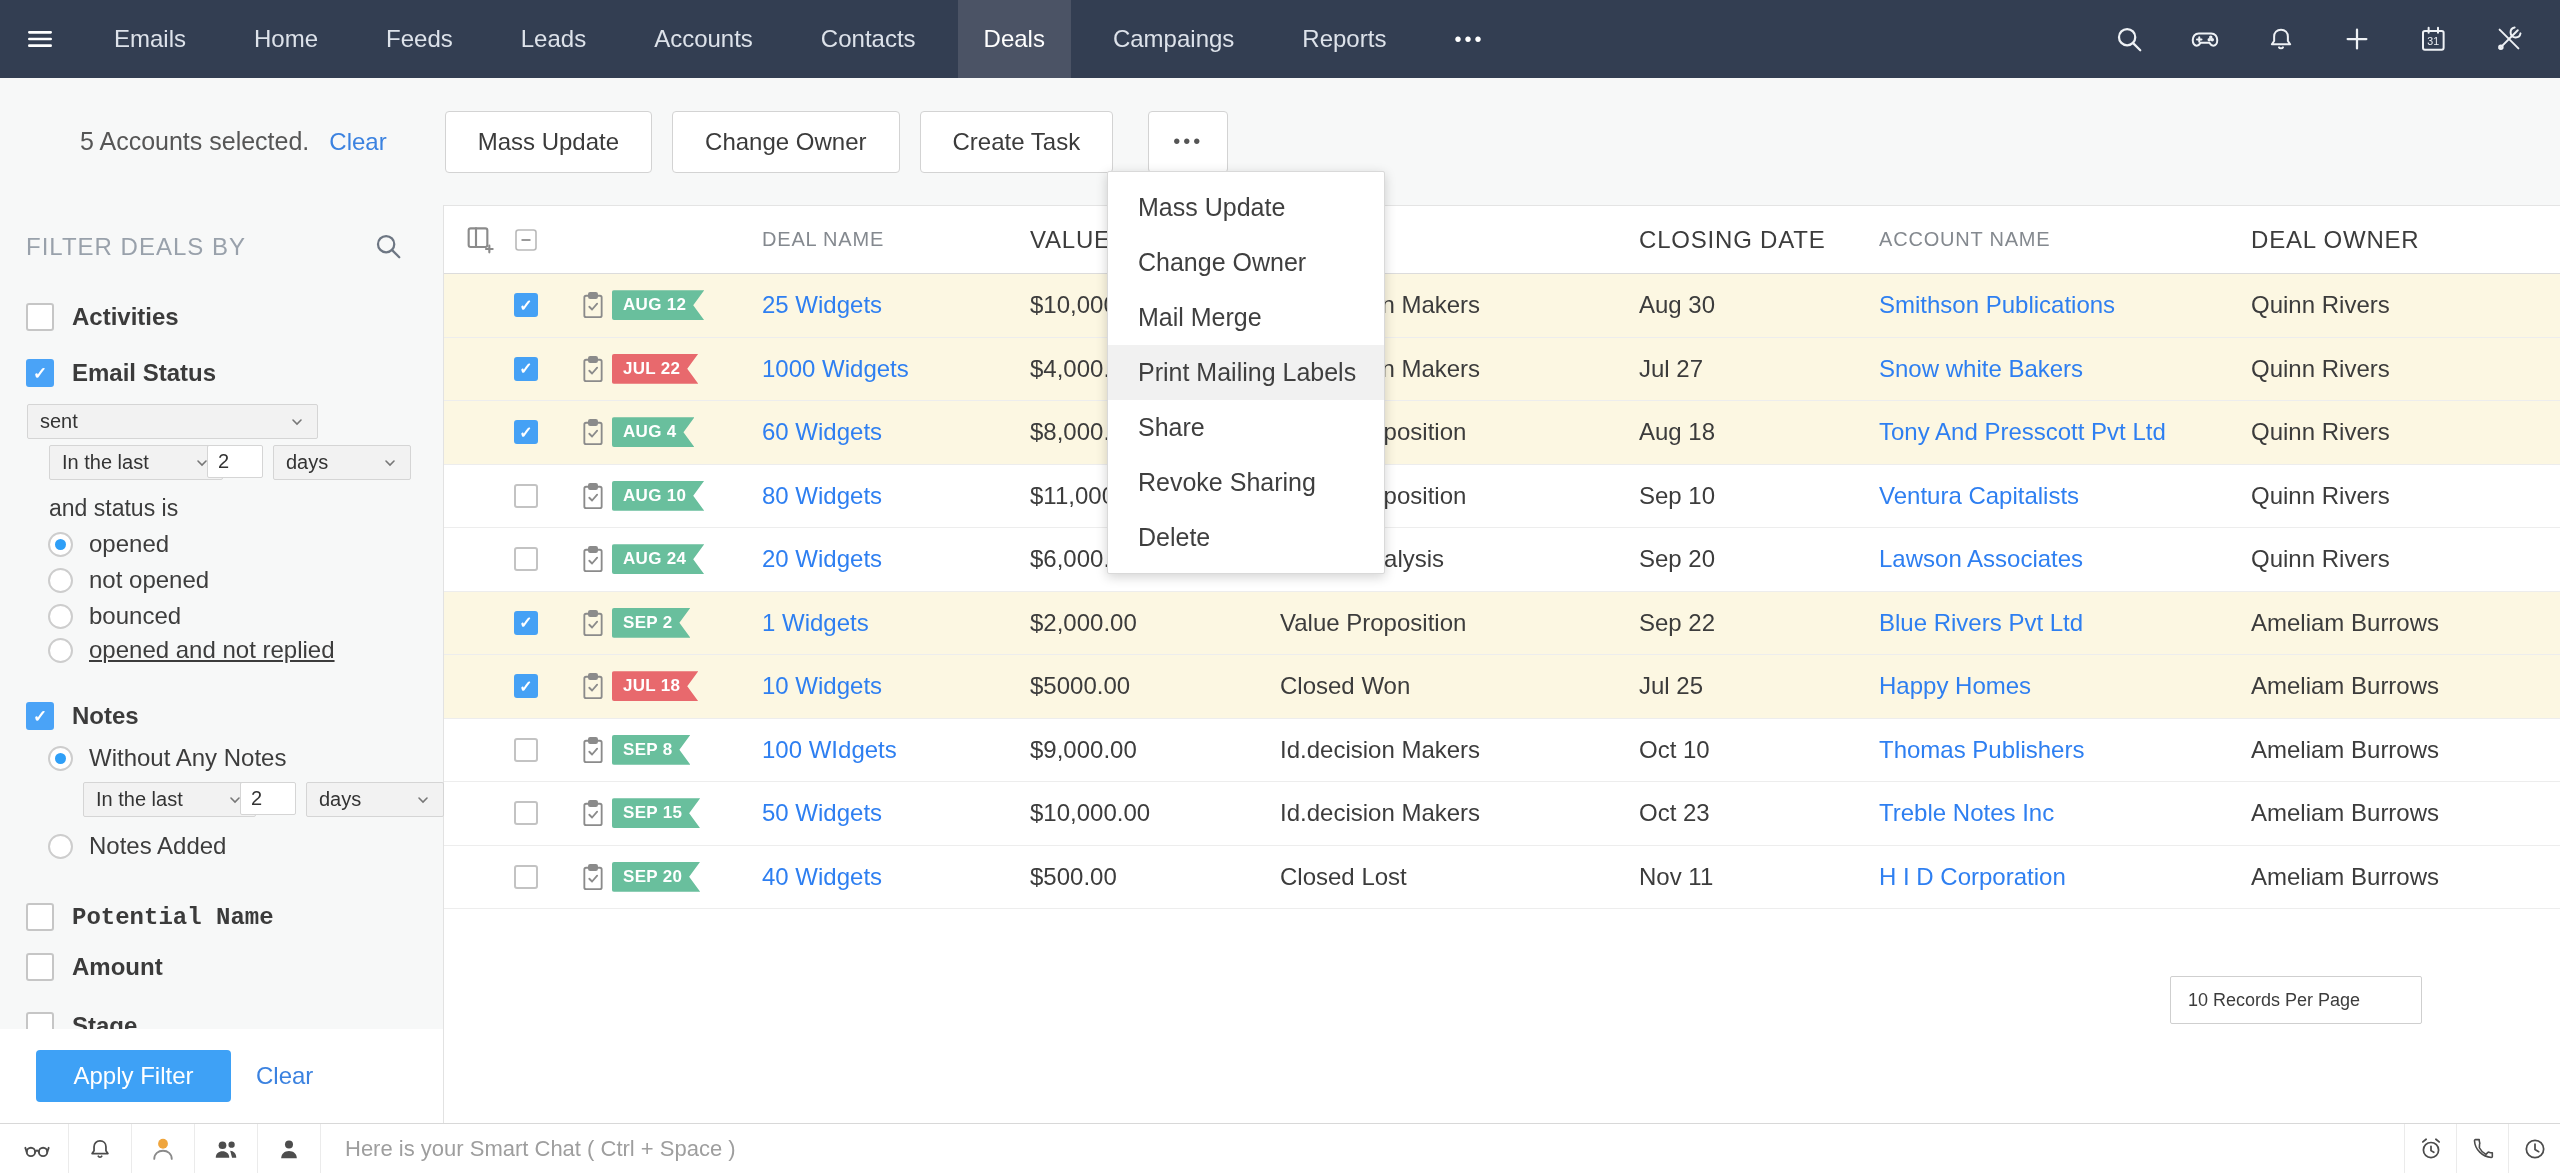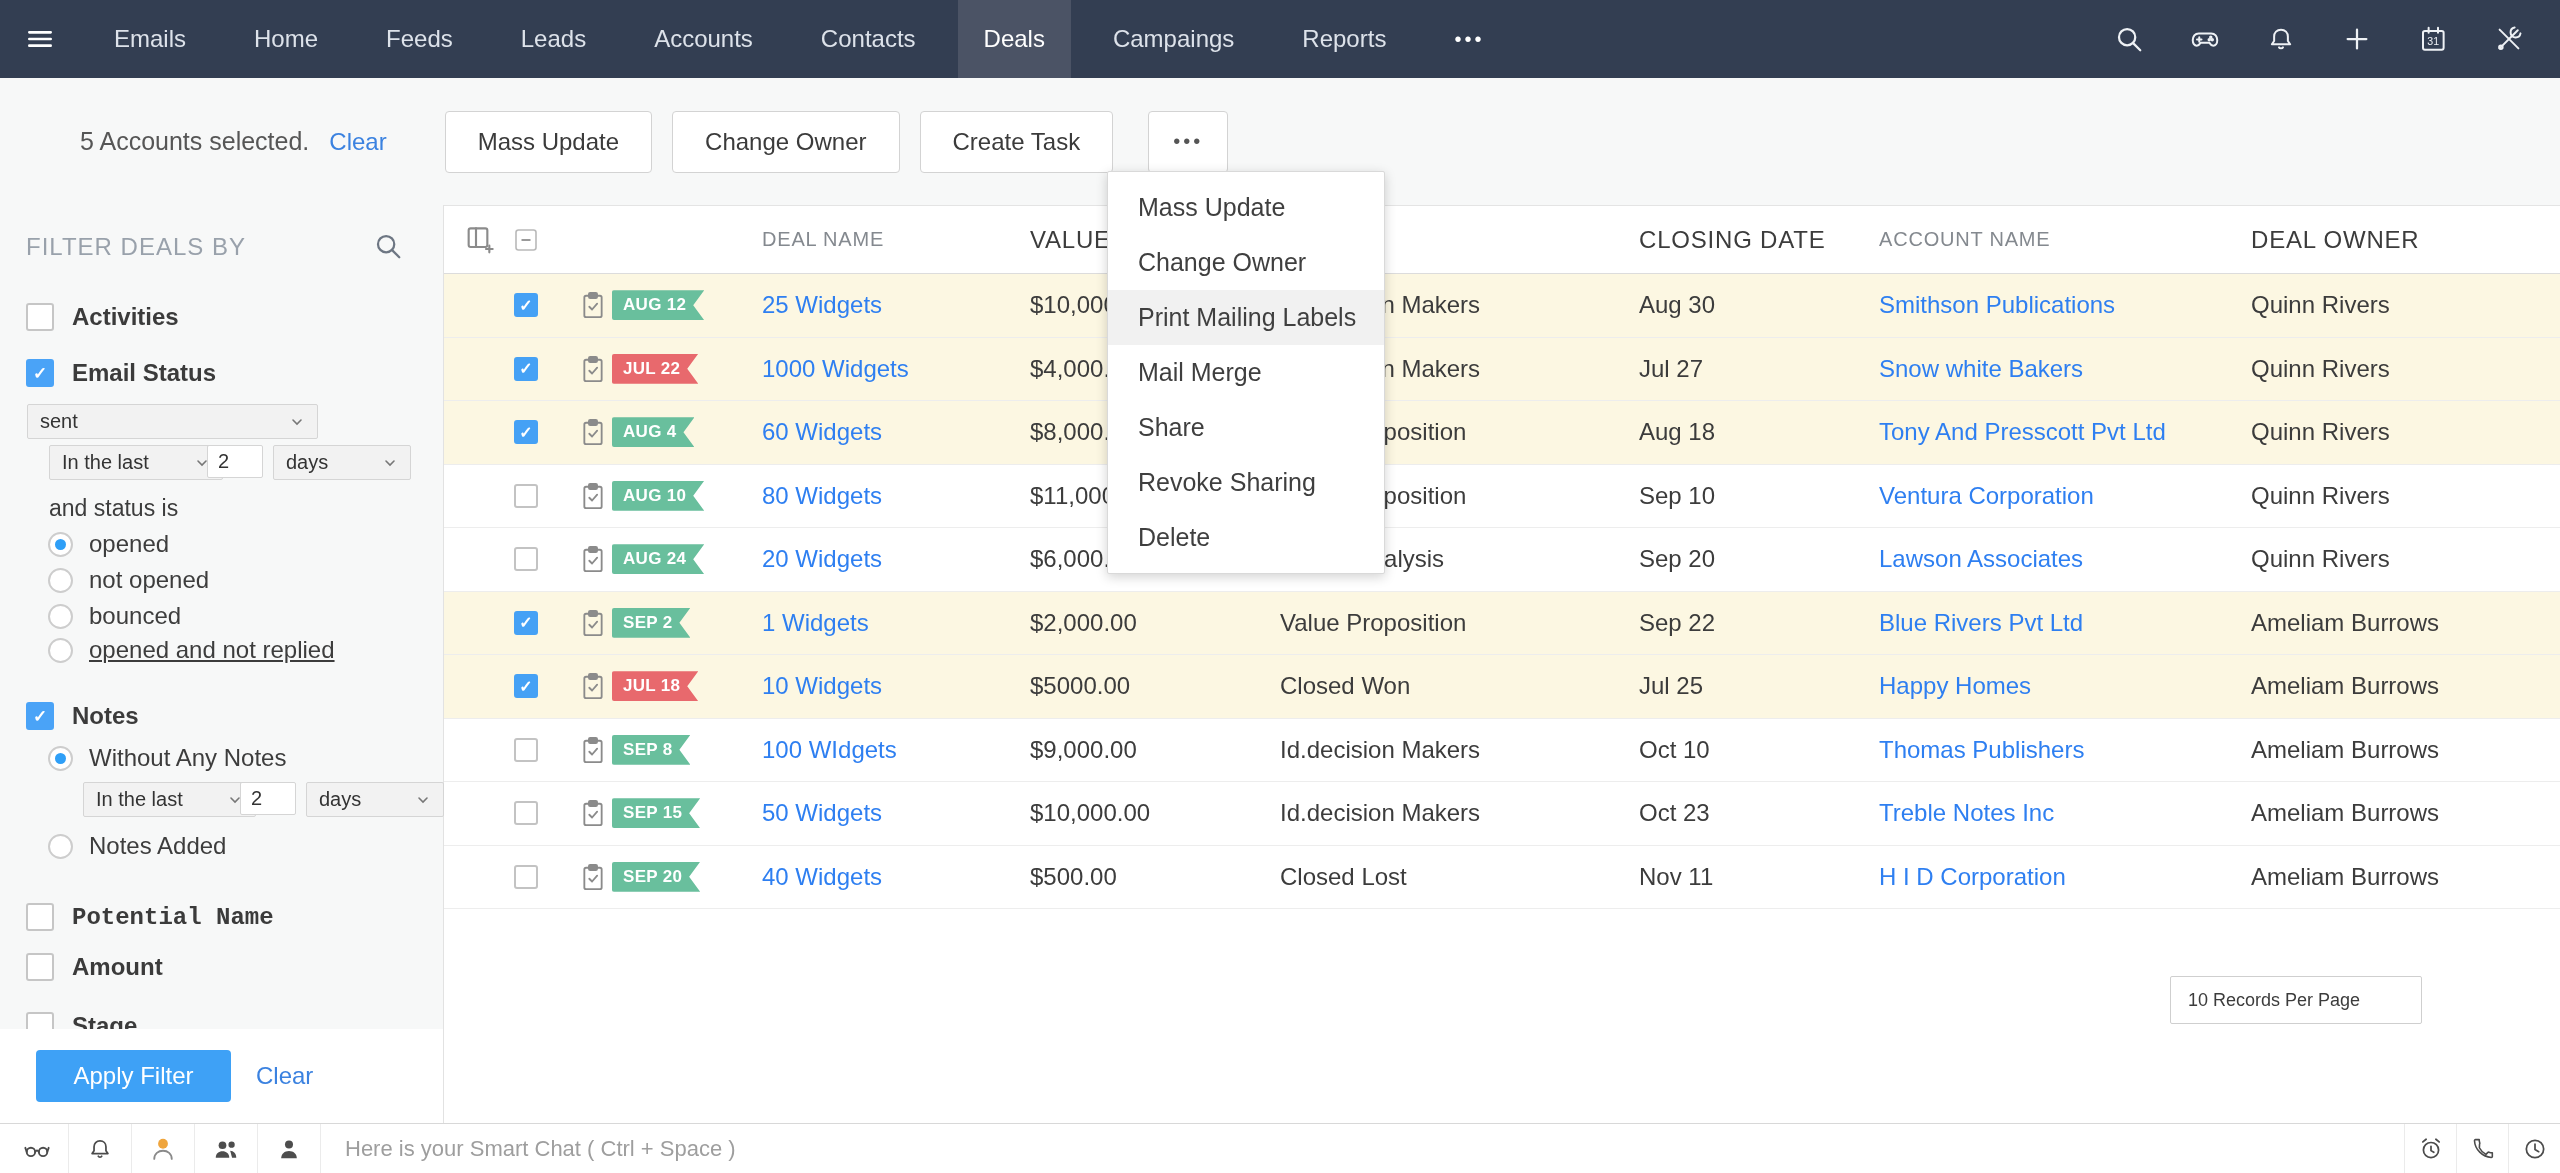--- a/index.html
+++ b/index.html
@@ -417,21 +417,21 @@
             <path d="M8.8 14.5l2.4 2.4 4.4-5"></path>
           </svg>
         </span>
         <span class="cell-badge">
           <span class="badge green">AUG 10</span>
         </span>
         <span class="cell-name"><a class="link">80 Widgets</a></span>
         <span class="cell-value">$11,000.00</span>
         <span class="cell-stage">Value Proposition</span>
         <span class="cell-close">Sep 10</span>
-        <span class="cell-account"><a class="link">Ventura Corporation</a></span>
+        <span class="cell-account"><a class="link">Ventura Capitalists</a></span>
         <span class="cell-owner">Quinn Rivers</span>
       </div>
 
       <div class="trow">
         <span class="cell-check">
           <span class="rowcb"></span>
         </span>
         <span class="cell-clip">
           <svg width="28" height="30" viewBox="0 0 24 26" fill="none" stroke="currentColor" stroke-width="1.6" stroke-linecap="round" stroke-linejoin="round">
             <rect x="4.5" y="5" width="15" height="18.5" rx="1.5"></rect>
@@ -563,23 +563,23 @@
     <div class="records-box">10 Records Per Page</div>
   </section>
 </div>
 
 <div class="action-menu">
 
     <div class="menu-item">Mass Update</div>
 
     <div class="menu-item">Change Owner</div>
 
+    <div class="menu-item">Mail Merge</div>
+
     <div class="menu-item hl">Print Mailing Labels</div>
-
-    <div class="menu-item">Mail Merge</div>
 
     <div class="menu-item">Share</div>
 
     <div class="menu-item">Revoke Sharing</div>
 
     <div class="menu-item">Delete</div>
 
 </div>
 
 <footer class="chatbar">

